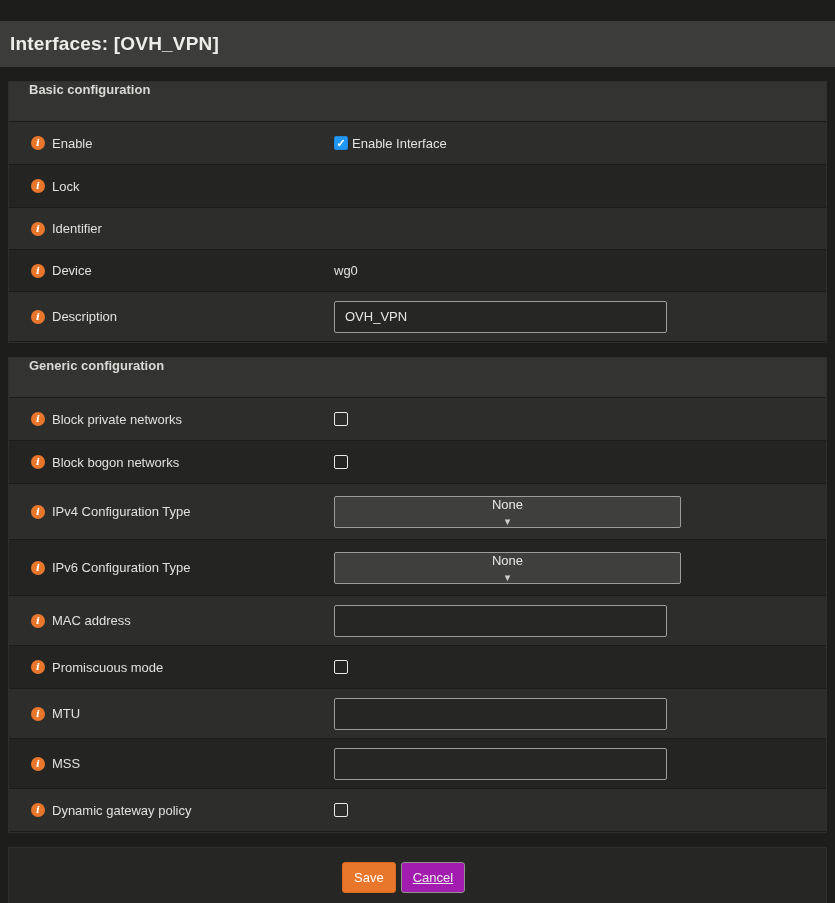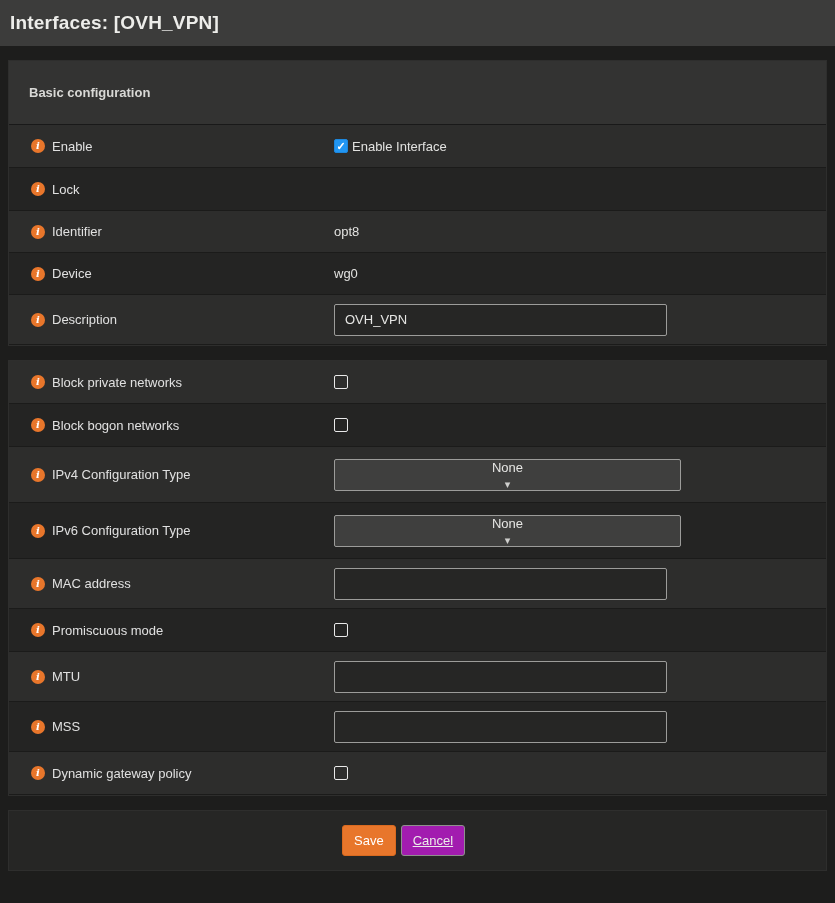--- a/index.html
+++ b/index.html
@@ -11,36 +11,37 @@
     color: #e0e0e0;
     overflow: hidden;
   }
   
   .topbar {
     background: #3c3c3b;
     height: 46px;
     display: flex;
     align-items: center;
     padding: 0 10px;
+    margin-top: 21px;
   }
   .topbar h1 {
     font-size: 19px;
     font-weight: bold;
     color: #ededea;
     letter-spacing: 0.2px;
   }
   
   .panel {
     margin: 14px 8px 0 8px;
     background: #262625;
     border: 1px solid #2e2e2d;
   }
   .panel-header {
     background: #333332;
-    padding: 24px 20px;
+    padding: 0 20px;
     font-weight: bold;
     color: #d9d9d6;
     border-bottom: 1px solid #191919;
     min-height: 40px;
   }
   .row {
     display: flex;
     align-items: center;
     border-bottom: 1px solid #1b1b1a;
   }
@@ -193,23 +194,20 @@
         <span class="info-icon">i</span>
         <span>Lock</span>
       </div>
     </div>
 
     <div class="row row-static">
       <div class="col-label">
         <span class="info-icon">i</span>
         <span>Identifier</span>
       </div>
-      <div class="col-content">
-        <span class="static-value">opt8</span>
-      </div>
     </div>
 
     <div class="row row-static">
       <div class="col-label">
         <span class="info-icon">i</span>
         <span>Device</span>
       </div>
       <div class="col-content">
         <span class="static-value">wg0</span>
       </div>
@@ -222,20 +220,21 @@
       </div>
       <div class="col-content">
         <input type="text" class="text-input" value="OVH_VPN" style="">
       </div>
     </div>
 
   </div>
 </div>
 
 <div class="panel">
+  <div class="panel-header">Generic configuration</div>
   <div class="rows">
 
     <div class="row row-check">
       <div class="col-label">
         <span class="info-icon">i</span>
         <span>Block private networks</span>
       </div>
       <div class="col-content">
         <span class="checkbox"></span>
       </div>

